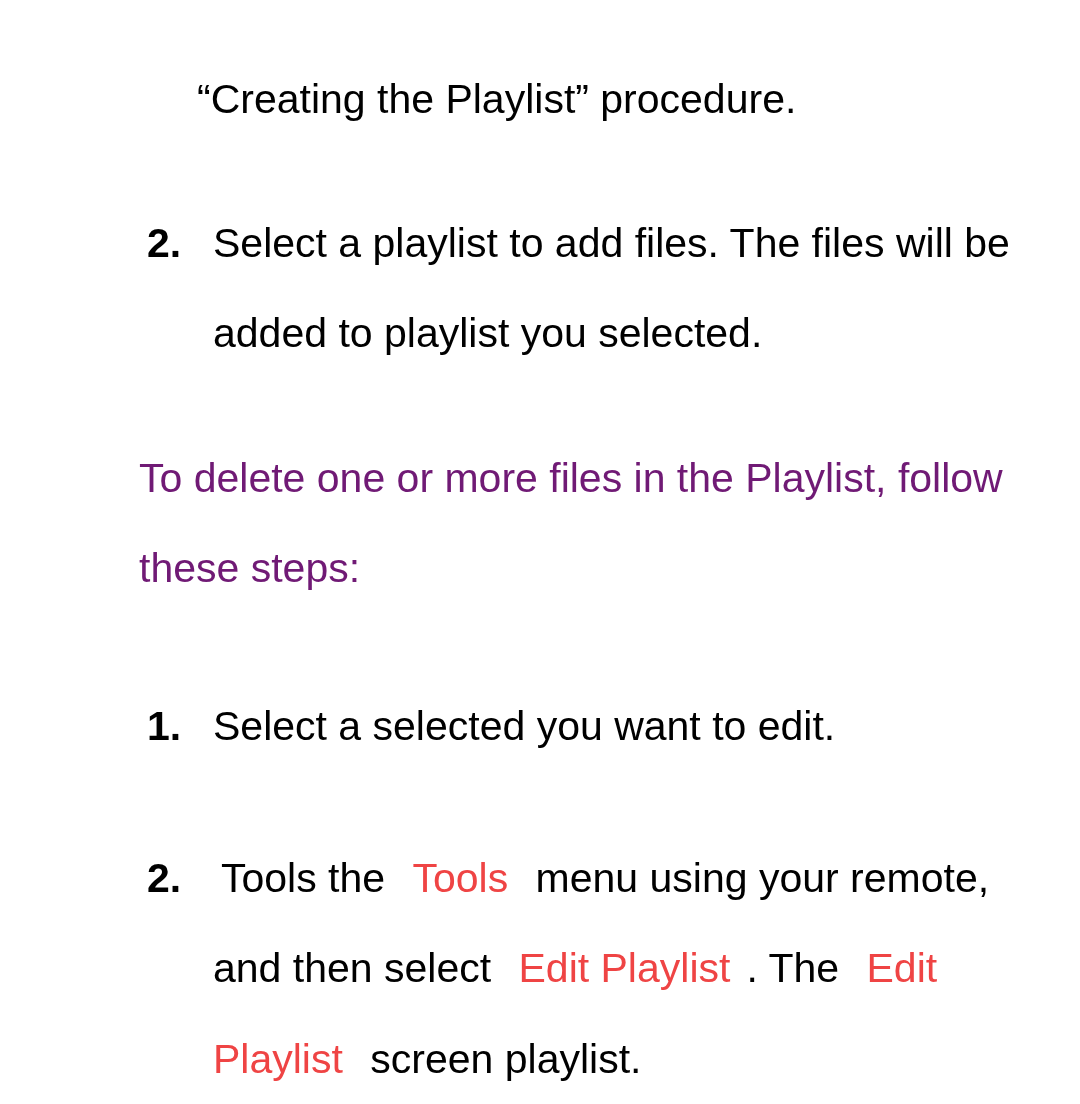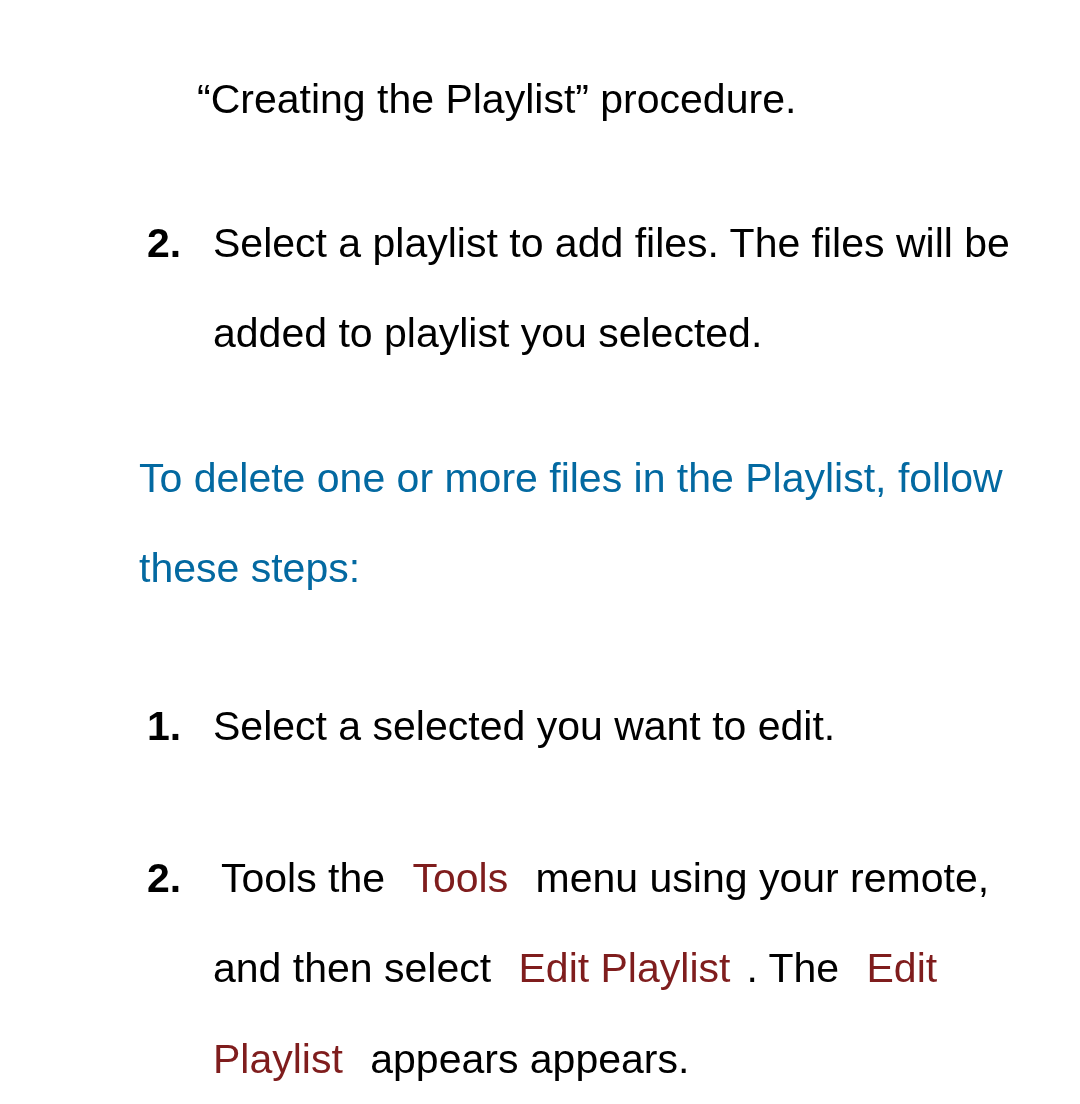--- a/index.html
+++ b/index.html
@@ -12,21 +12,21 @@
       background-color: #ffffff;
       color: #000000;
       width: 1080px;
       height: 1104px;
       padding: 30px 50px 0 115px;
       font-size: 41px;
       line-height: 1.4;
       overflow: hidden;
     }
     .cyan-text {
-      color: #7f1d1d;
+      color: #ef4444;
       text-align: center;
     }
     .list-item {
       display: flex;
       margin-bottom: 46px;
       line-height: 2.2;
     }
     .list-number {
       font-weight: bold;
       flex-shrink: 0;
@@ -35,21 +35,21 @@
     }
     .list-content {
       flex: 1;
     }
     .top-fragment {
       margin-bottom: 46px;
       line-height: 2.2;
       padding-left: 50px;
     }
     .section-heading {
-      color: #0369a1;
+      color: #701a75;
       margin-bottom: 60px;
       margin-top: 30px;
       line-height: 2.2;
     }
   </style>
 </head>
 <body>
 
 <div class="top-fragment">
   <span>“Creating the Playlist” procedure.</span>
@@ -63,20 +63,20 @@
 <div class="section-heading">To delete one or more files in the Playlist, follow these steps:</div>
 
 <div class="list-item">
   <div class="list-number">1.</div>
   <div class="list-content">Select a selected you want to edit.</div>
 </div>
 
 <div class="list-item">
   <div class="list-number">2.</div>
   <div class="list-content">
-    <span>Tools the </span><span class="cyan-text">Tools</span><span> menu using your remote, and then select </span><span class="cyan-text">Edit Playlist</span><span>. The </span><span class="cyan-text">Edit Playlist</span><span> appears appears.</span>
+    <span>Tools the </span><span class="cyan-text">Tools</span><span> menu using your remote, and then select </span><span class="cyan-text">Edit Playlist</span><span>. The </span><span class="cyan-text">Edit Playlist</span><span> screen playlist.</span>
   </div>
 </div>
 
 <div class="list-item">
   <div class="list-number">3.</div>
   <div class="list-content">Select a file you want to delete. The</div>
 </div>
 
 </body></html>

